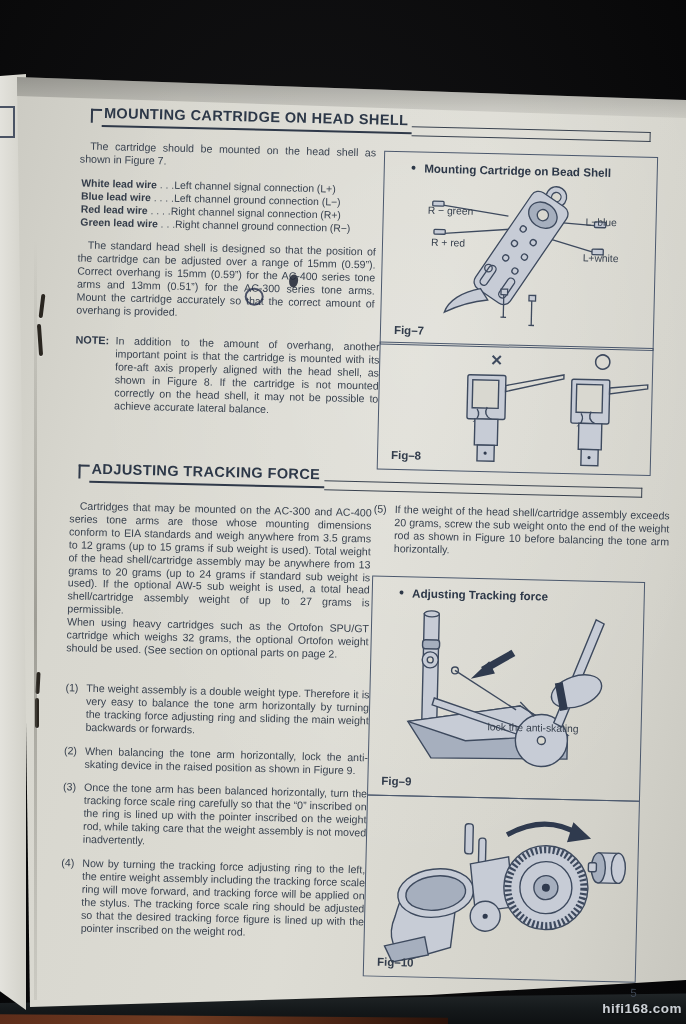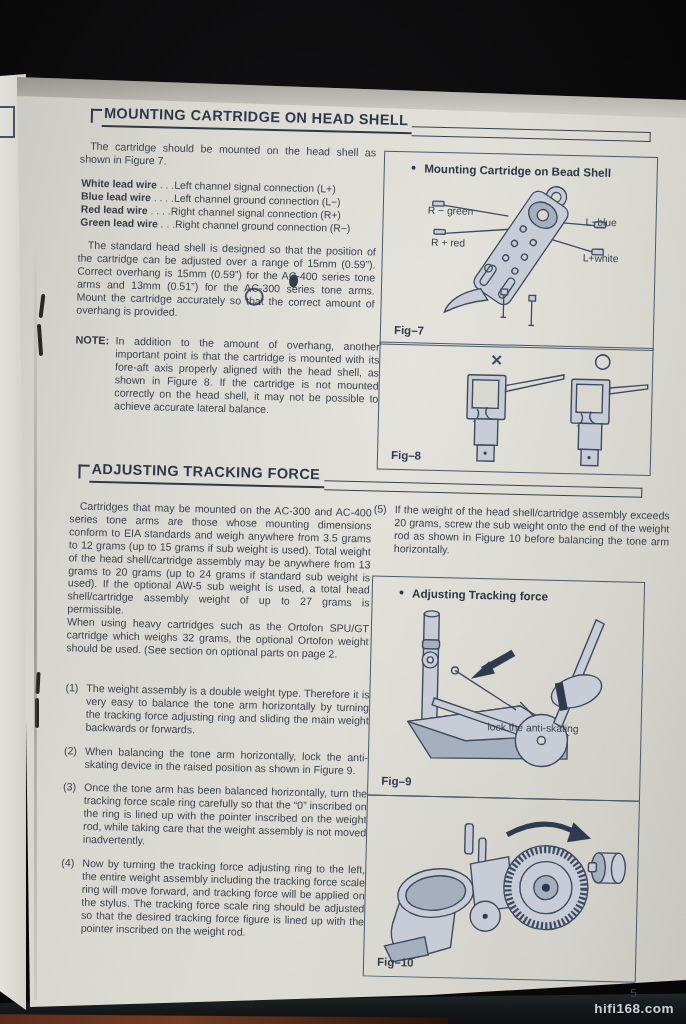--- a/index.html
+++ b/index.html
@@ -80,21 +80,21 @@
 
   
   .staple{position:absolute;width:4px;background:#2a2620;border-radius:3px;box-shadow:0 1px 1px rgba(255,255,255,.4);}
   .crease{position:absolute;width:3px;background:linear-gradient(rgba(90,88,80,.0),rgba(90,88,80,.45),rgba(90,88,80,.1));}
 
   
   .ink-blob{position:absolute;width:9px;height:13px;background:#1d2333;border-radius:50% 40% 55% 45%;opacity:.85;}
   .ink-circle{position:absolute;width:15px;height:14px;border:2px solid #27304a;border-radius:50%;opacity:.8;}
 
   .page-num{position:absolute;font-size:11.5px;color:#3d4653;}
-  .watermark{position:absolute;right:12px;bottom:8px;font-size:13.5px;font-weight:bold;
+  .watermark{position:absolute;right:4px;bottom:8px;font-size:13.5px;font-weight:bold;
     color:rgba(230,234,240,.88);letter-spacing:.5px;text-shadow:0 1px 2px rgba(0,0,0,.6);margin-top:36px;}
 </style>
 </head>
 <body>
 
 <div class="photo">
   <div class="backdrop"></div>
 
   <div class="table-edge"></div>
   <div class="wood"></div>

